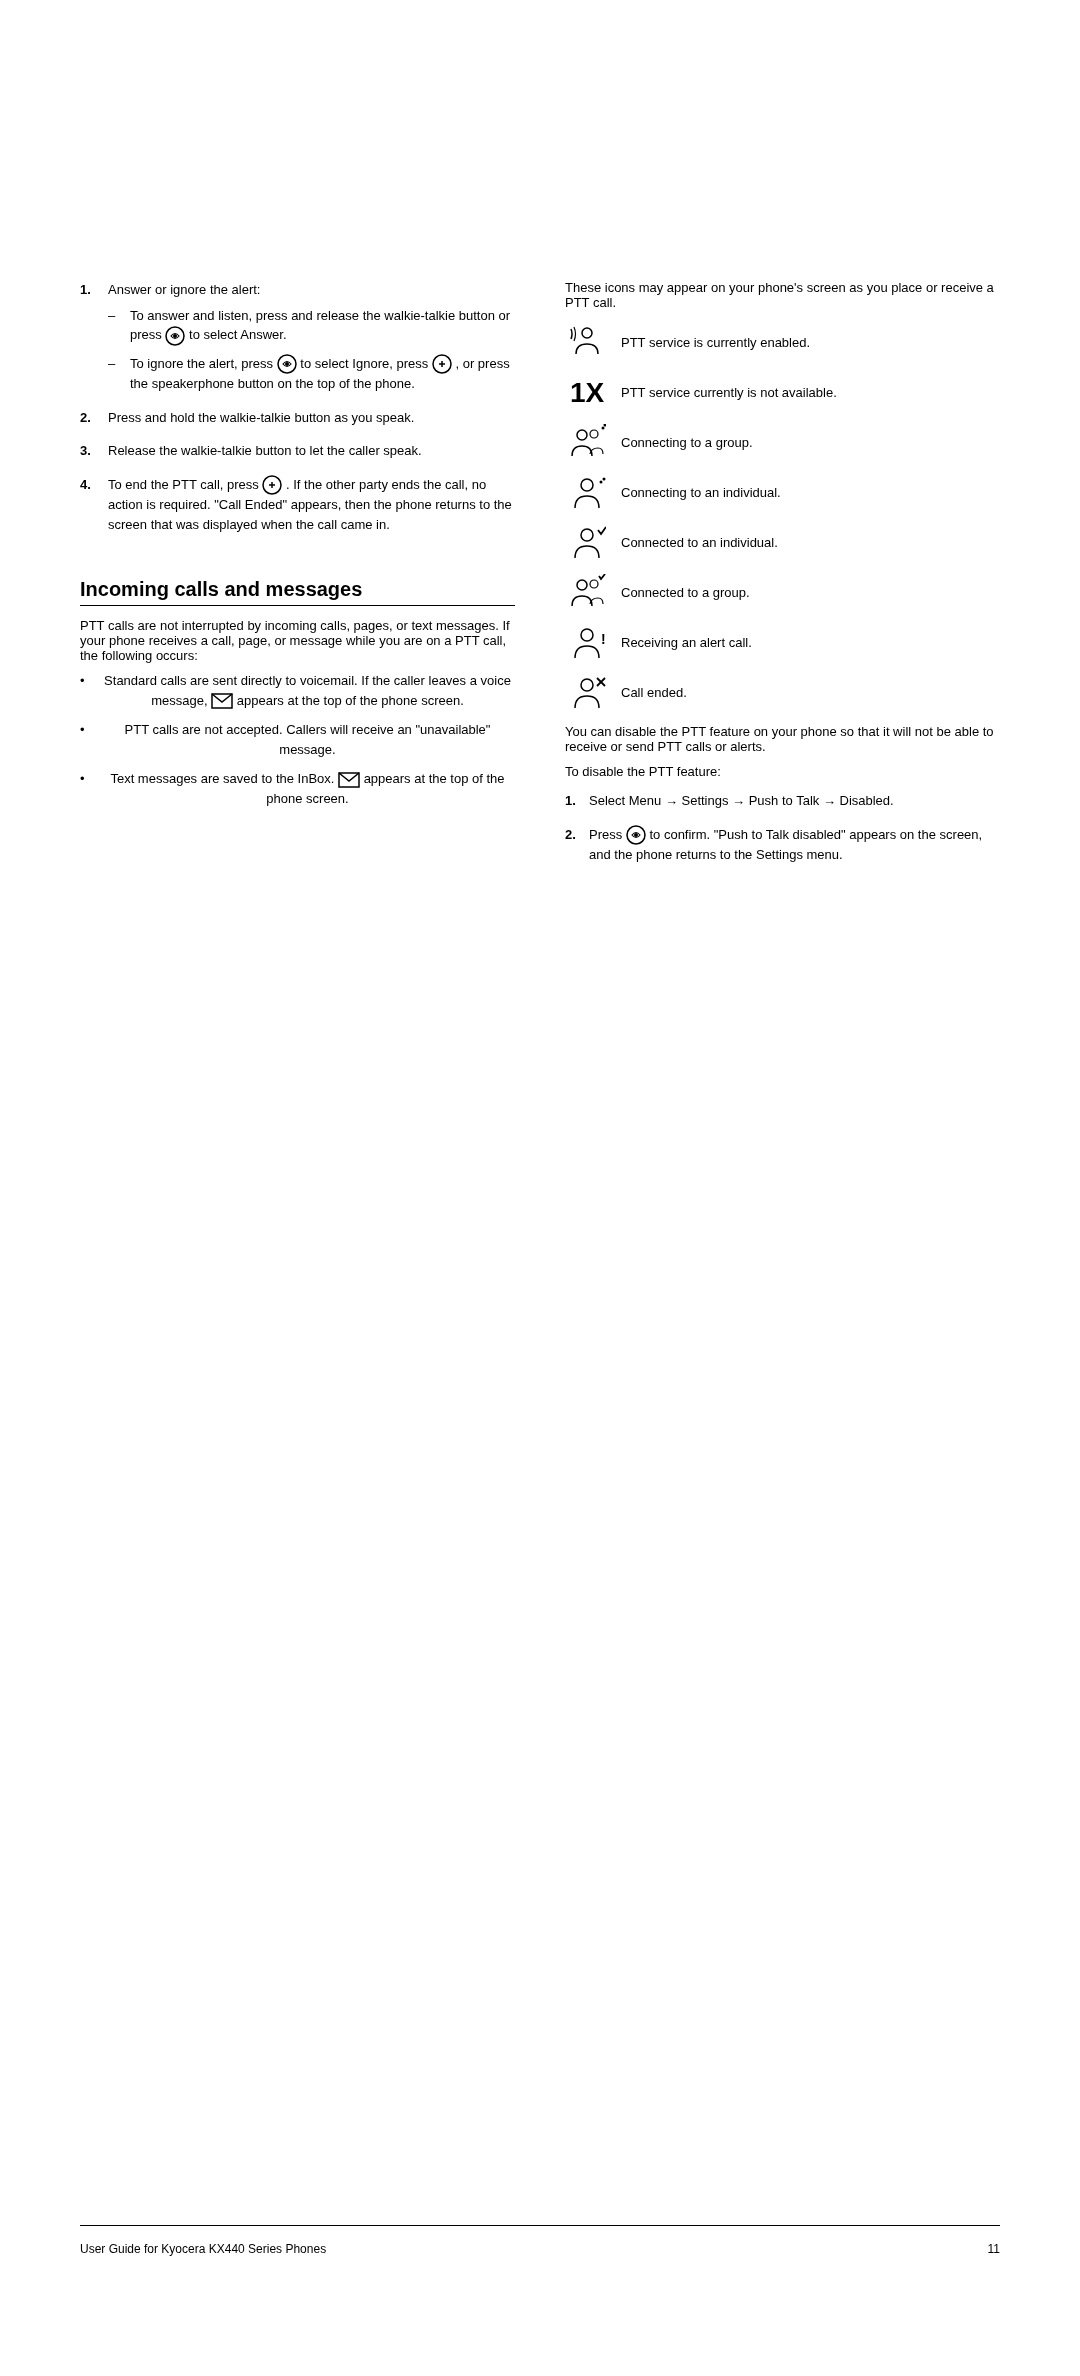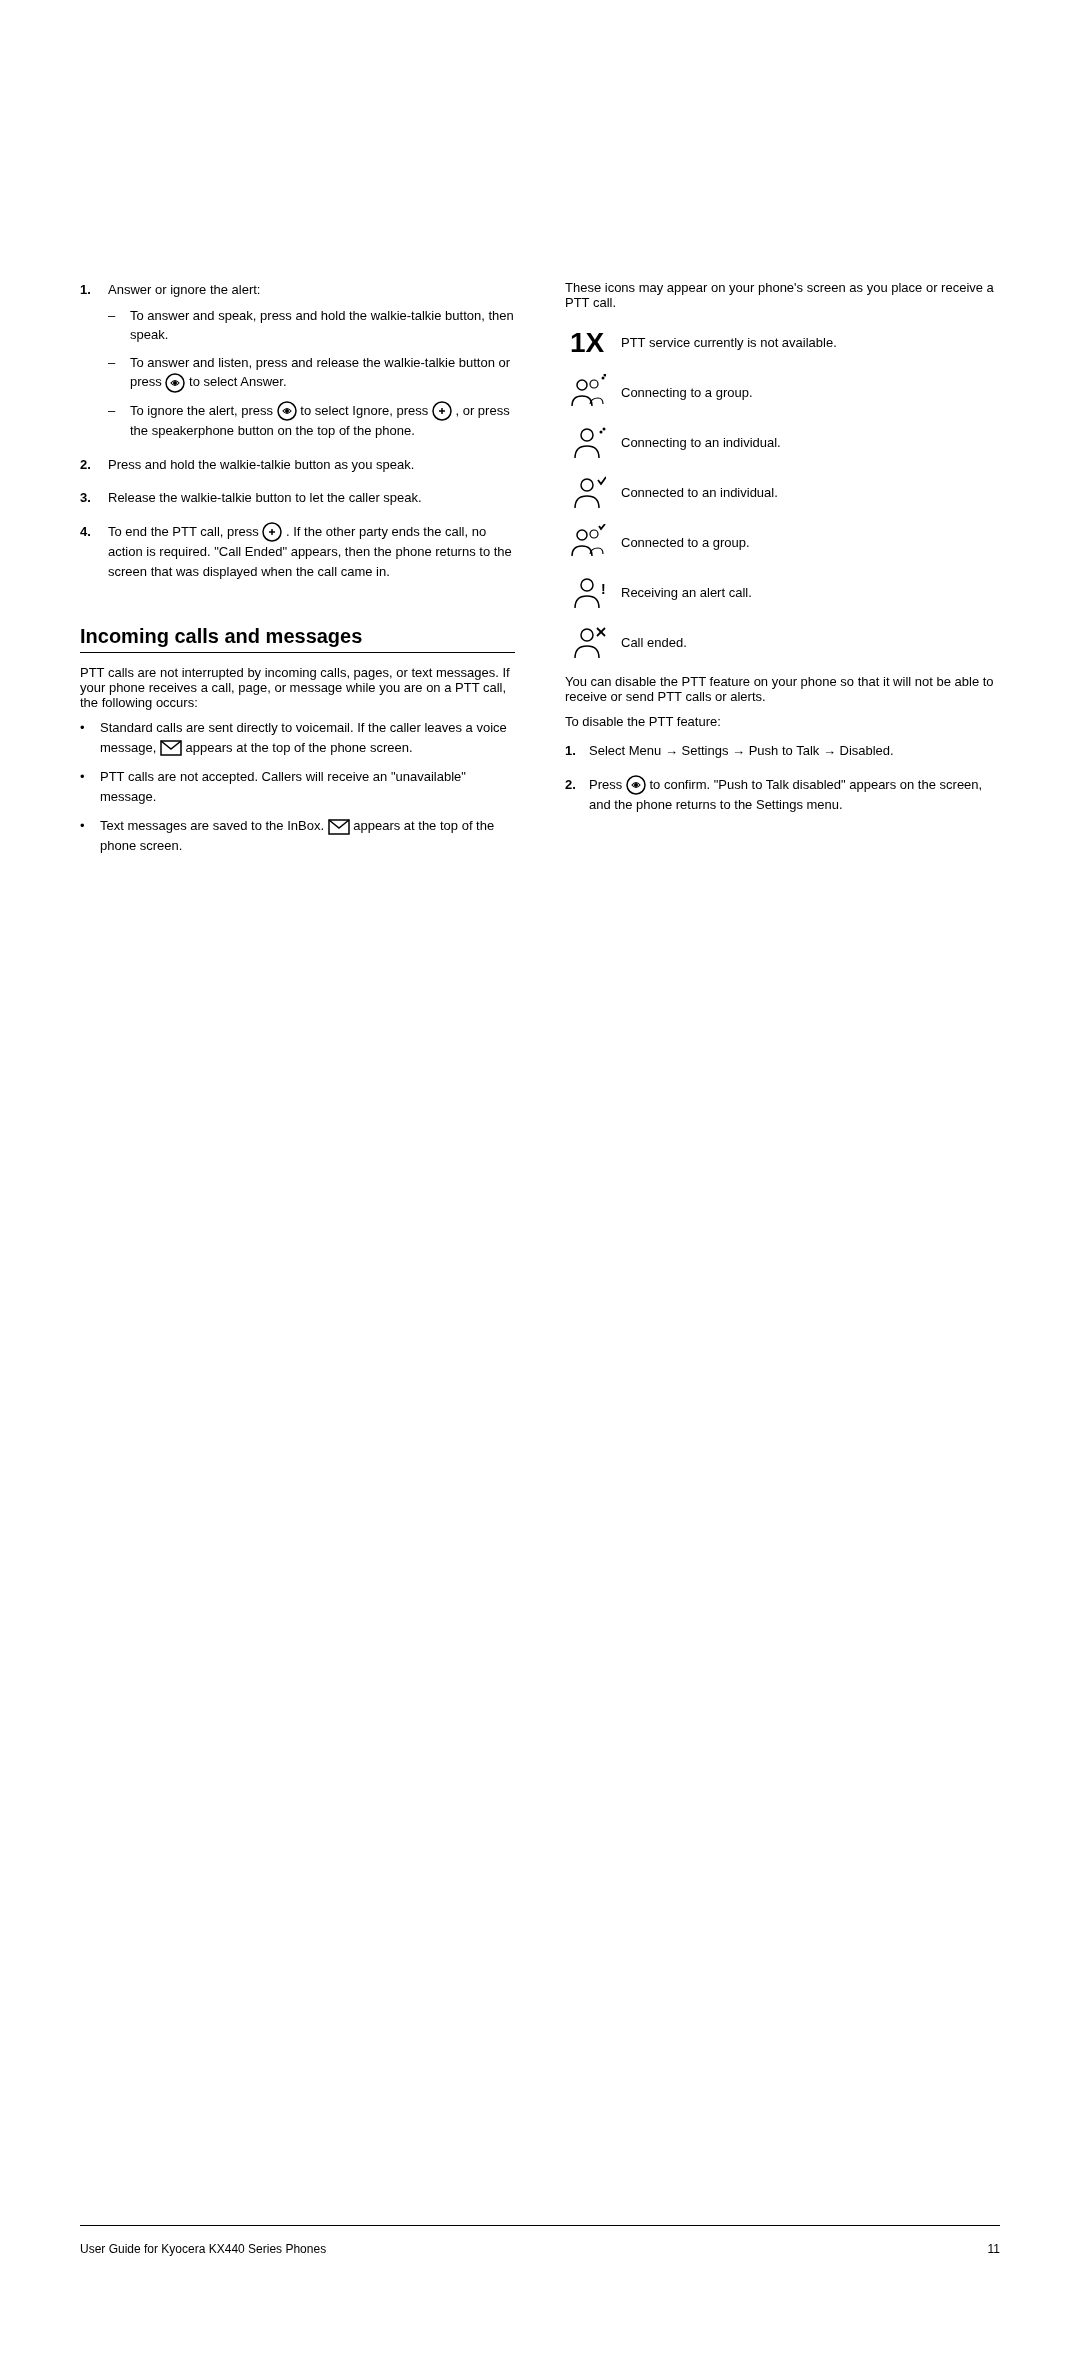--- a/index.html
+++ b/index.html
@@ -94,20 +94,21 @@
       justify-content: center;
       margin-right: 12px;
       font-size: 22px;
     }
 
     
     .bullet-list {
       list-style: none;
       padding: 0;
       margin: 8px 0 0 0;
+      text-align: center;
     }
     .bullet-list li {
       padding-left: 20px;
       position: relative;
       margin-bottom: 10px;
       line-height: 1.5;
     }
     .bullet-list li::before {
       content: "•";
       position: absolute;
@@ -159,23 +160,20 @@
   <div class="two-col">
 
     <div class="left-col">
 
       <ol class="main-steps">
 
         <li>
           <span class="step-num">1.</span>
           <span>Answer or ignore the alert:</span>
           <ul class="sub-list">
-            <li>
-              <span>To answer and speak, press and hold the walkie-talkie button, then speak.</span>
-            </li>
             <li>
               <span>To answer and listen, press and release the walkie-talkie button or press 
                 <span class="inline-icon">
                   <svg width="20" height="20" viewBox="0 0 20 20">
                     <circle cx="10" cy="10" r="9" fill="none" stroke="#000" stroke-width="1.5"></circle>
                     <path d="M6 10 Q10 5 14 10 Q10 15 6 10Z" fill="none" stroke="#000" stroke-width="1.2"></path>
                     <circle cx="10" cy="10" r="2" fill="#000"></circle>
                   </svg>
                 </span>
                 to select <span class="bold">Answer.</span>
@@ -261,20 +259,34 @@
       </ul>
 
     </div>
 
     <div class="right-col">
 
       <p>These icons may appear on your phone's screen as you place or receive a PTT call.</p>
 
       <ul class="ptt-icons-list">
 
+        <li>
+          <div class="ptt-icon-img">
+            <svg width="38" height="38" viewBox="0 0 38 38">
+
+              <circle cx="19" cy="9" r="5" fill="none" stroke="#000" stroke-width="1.5"></circle>
+
+              <path d="M8 30 Q8 20 19 20 Q30 20 30 30" fill="none" stroke="#000" stroke-width="1.5"></path>
+
+              <path d="M3 15 Q5 10 3 5" fill="none" stroke="#000" stroke-width="1.5"></path>
+              <path d="M6 17 Q9 10 6 3" fill="none" stroke="#000" stroke-width="1.2"></path>
+            </svg>
+          </div>
+          <span>PTT service is currently enabled.</span>
+        </li>
 
         <li>
           <div class="ptt-icon-img">
             <svg width="38" height="38" viewBox="0 0 38 38">
               <text x="2" y="28" font-size="28" font-weight="bold" font-family="Arial" fill="#000">1X</text>
             </svg>
           </div>
           <span>PTT service currently is not available.</span>
         </li>
 

